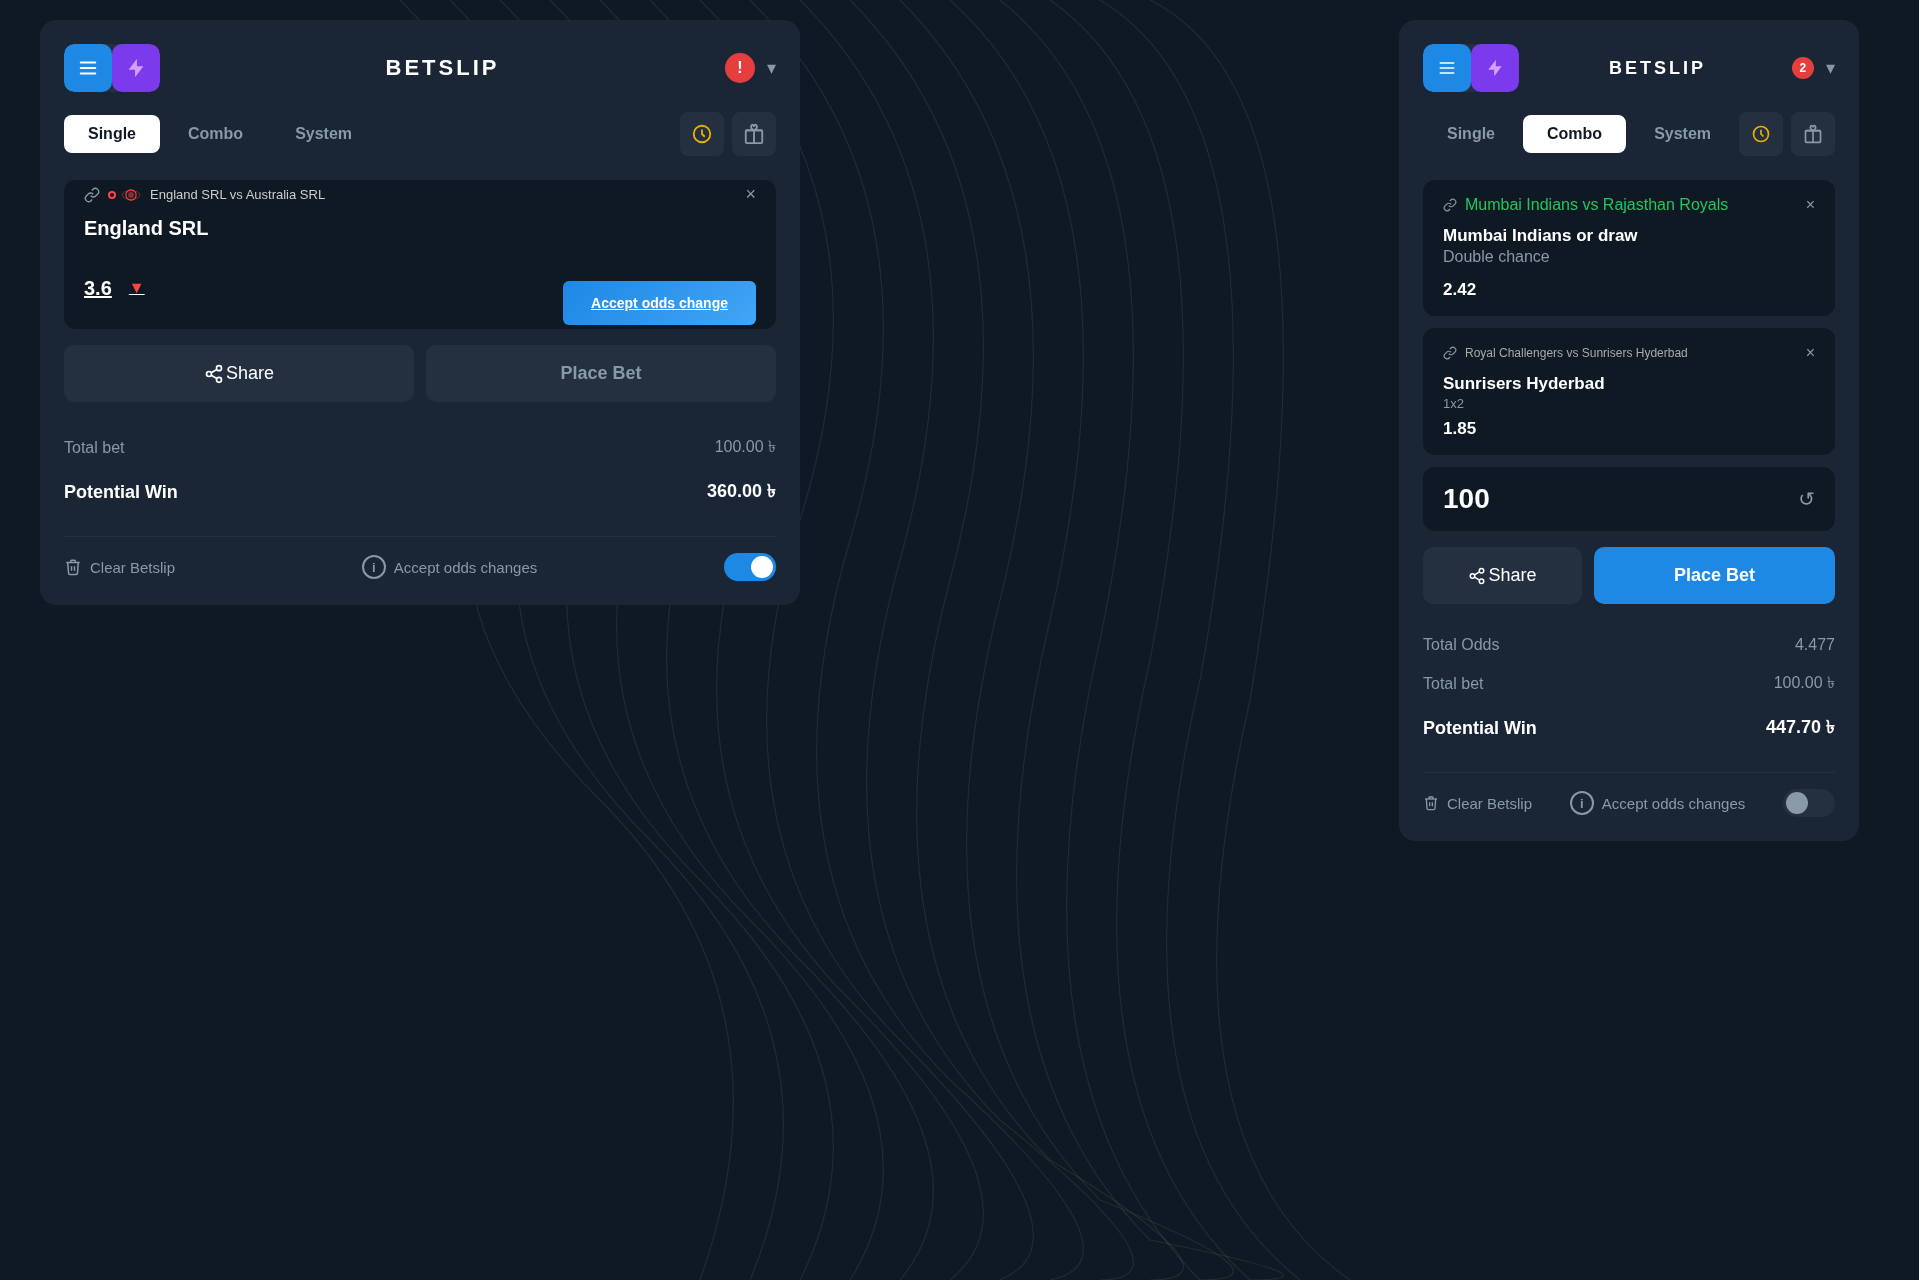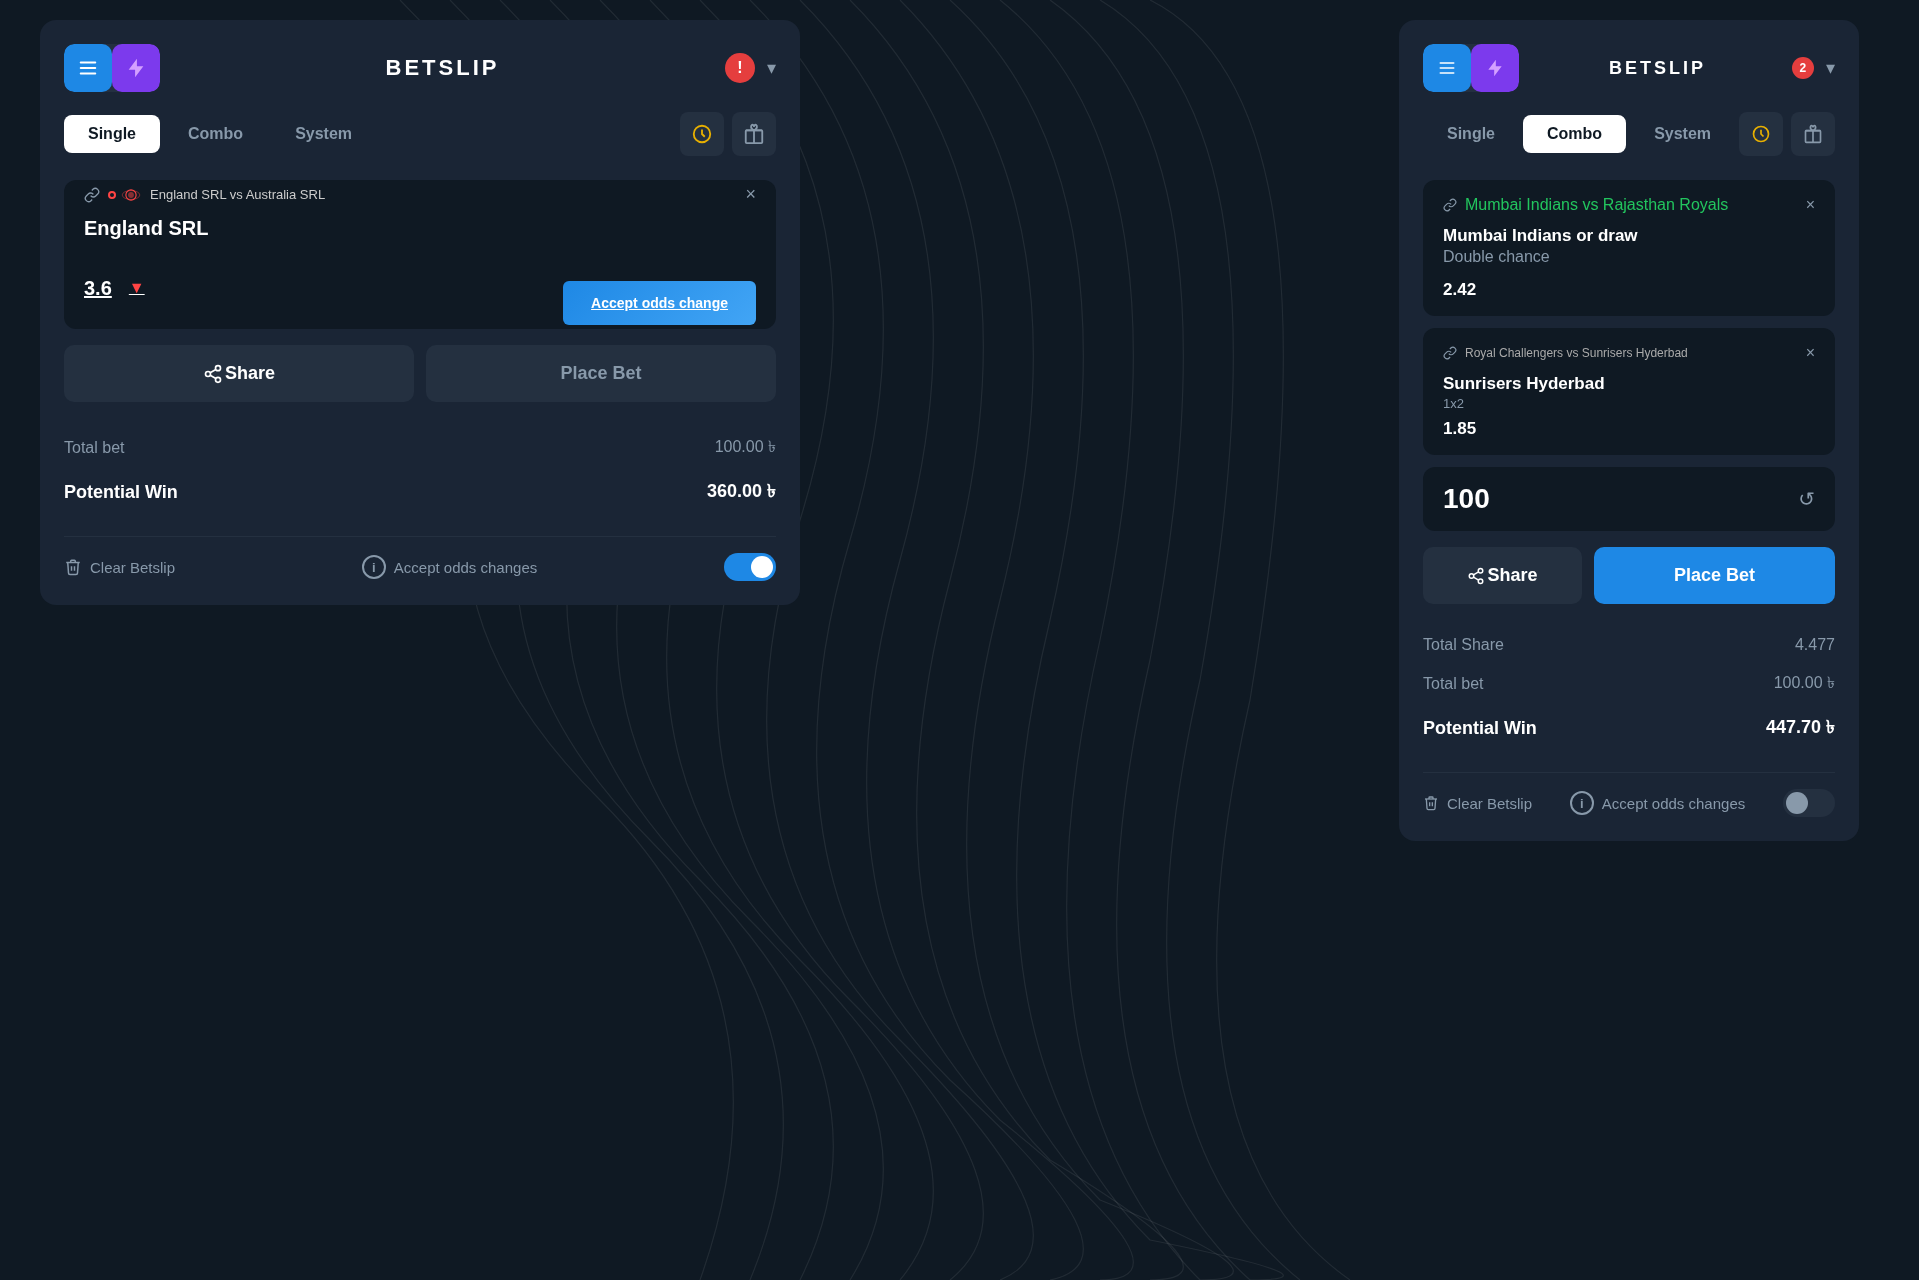--- a/index.html
+++ b/index.html
@@ -239,21 +239,21 @@
     }
 
     .share-btn {
       flex: 1;
       background: #243040;
       color: #ffffff;
       border: none;
       border-radius: 10px;
       padding: 18px;
       font-size: 18px;
-      font-weight: 700;
+      font-weight: 400;
       cursor: pointer;
       display: flex;
       align-items: center;
       justify-content: center;
       gap: 2px;
     }
 
     .place-bet-btn {
       flex: 1;
       background: #243040;
@@ -625,21 +625,21 @@
         <circle cx="18" cy="19" r="3"></circle>
         <line x1="8.59" y1="13.51" x2="15.42" y2="17.49"></line>
         <line x1="15.41" y1="6.51" x2="8.59" y2="10.49"></line>
       </svg>
       <span>Share</span>
     </button>
     <button class="place-bet-btn active" style="flex:2">Place Bet</button>
   </div>
 
   <div class="totals-row">
-    <span class="label">Total Share</span>
+    <span class="label">Total Odds</span>
     <span class="value">4.477</span>
   </div>
   <div class="totals-row">
     <span class="label">Total bet</span>
     <span class="value">100.00 ৳</span>
   </div>
   <div class="totals-row bold">
     <span class="label">Potential Win</span>
     <span class="value">447.70 ৳</span>
   </div>

